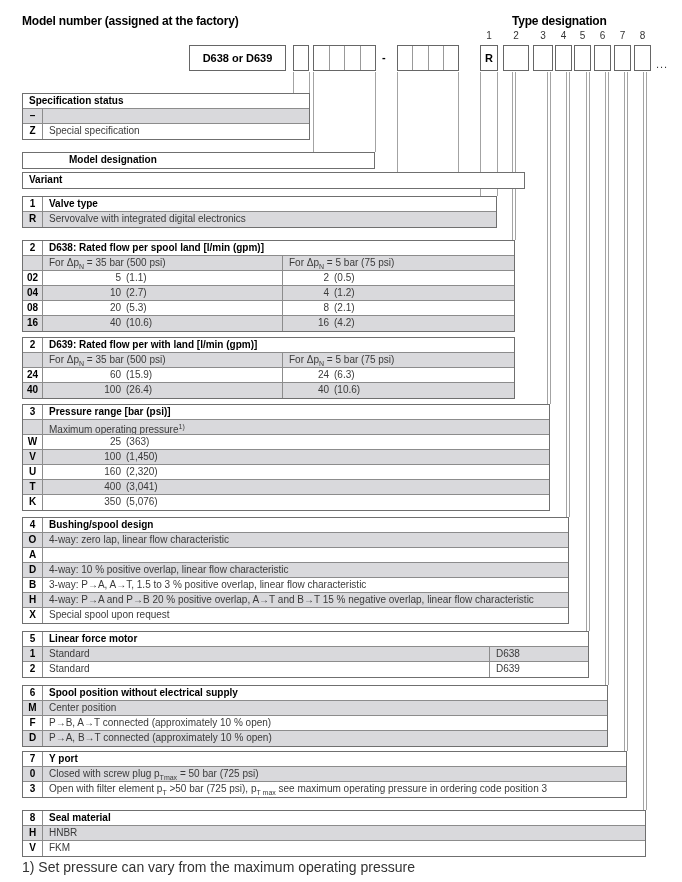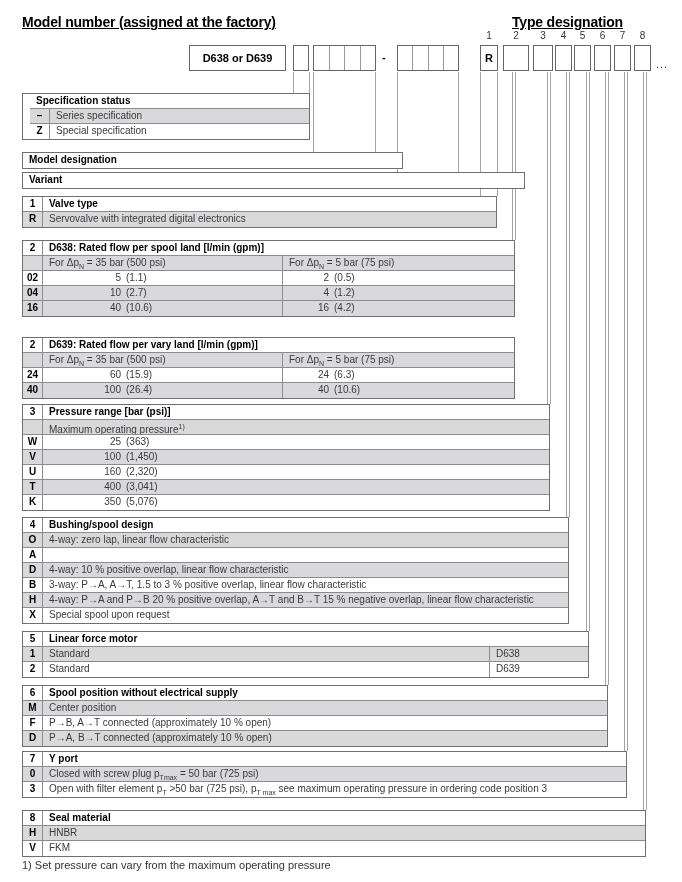--- a/index.html
+++ b/index.html
@@ -1,21 +1,21 @@
 <!DOCTYPE html>
 <html><head>
 <meta charset="utf-8">
 <style>
   * { margin:0; padding:0; box-sizing:border-box; }
   html,body { background:#fff; }
   .page {
     position:relative; width:682px; height:882px; background:#fff;
     font-family:"Liberation Sans", sans-serif; color:#222; overflow:hidden;
   }
-  .heading { position:absolute; font-size:14px; font-weight:bold; color:#000; letter-spacing:-0.2px; white-space:nowrap;text-decoration:underline; }
+  .heading { position:absolute; font-size:12px; font-weight:bold; color:#000; letter-spacing:-0.2px; white-space:nowrap; }
 
   
   .obox { position:absolute; top:45px; height:26px; border:1px solid #666; background:#fff;
           display:flex; align-items:center; justify-content:center; font-size:11px; font-weight:bold; color:#000; }
   .ogroup { position:absolute; top:45px; height:26px; border:1px solid #666; background:#fff; display:flex; }
   .ogroup .cell { flex:1; border-right:1px solid #999; }
   .ogroup .cell:last-child { border-right:none; }
   .posnum { position:absolute; top:29px; height:14px; font-size:10px; color:#333; text-align:center; line-height:14px; }
   .dash { position:absolute; font-size:11px; font-weight:bold; color:#000; }
   .dots { position:absolute; font-size:11px; color:#333; letter-spacing:1px; }
@@ -43,21 +43,21 @@
   .nv  { display:inline-block; text-align:right; }
   .w72 { width:72px; }
   .w40 { width:40px; }
   .na  { display:inline-block; margin-left:5px; }
 
   
   .serlbl { flex:1; padding-left:6px; }
   .sercol { flex:0 0 99px; border-left:1px solid #8c8c8c; padding-left:6px; }
   .sercol.b { font-weight:bold; color:#000;margin-top:32px; }
 
-  .footnote { position:absolute; font-size:11px; color:#333; white-space:nowrap; }
+  .footnote { position:absolute; font-size:14px; color:#333; white-space:nowrap; }
 </style>
 </head>
 <body>
 
 <div class="page">
 
   <div class="heading" style="left:22px; top:14px;">Model number (assigned at the factory)</div>
   <div class="heading" style="left:484px; top:14px;margin-left:28px;">Type designation</div>
 
   <div class="posnum" style="left:480px; width:18px;">1</div>
@@ -100,35 +100,34 @@
   <div class="leader" style="left:397px; top:72px; width:62px; height:100px;"></div>
   <div class="leader" style="left:480px; top:72px; width:18px; height:124px;"></div>
   <div class="leader" style="left:512px; top:72px; width:4px;  height:168px;"></div>
   <div class="leader" style="left:547px; top:72px; width:4px;  height:332px;"></div>
   <div class="leader" style="left:566px; top:72px; width:4px;  height:445px;"></div>
   <div class="leader" style="left:586px; top:72px; width:4px;  height:559px;"></div>
   <div class="leader" style="left:605px; top:72px; width:4px;  height:613px;"></div>
   <div class="leader" style="left:624px; top:72px; width:4px;  height:679px;"></div>
   <div class="leader" style="left:643px; top:72px; width:4px;  height:738px;"></div>
 
-  <div class="sect" style="left:22px; top:93px; width:288px;padding-left:7px;">
+  <div class="sect" style="left:22px; top:93px; width:288px;">
     <div class="row head">
         <div class="titlecell">Specification status</div>
       </div>
     <div class="row shaded">
         <div class="code">–</div>
-        <div class="lbl">Series specification</div>
       </div>
     <div class="row">
         <div class="code">Z</div>
         <div class="lbl">Special specification</div>
       </div>
   </div>
 
-  <div class="sect" style="left:22px; top:152px; width:381px;">
+  <div class="sect" style="left:22px; top:152px; width:353px;padding-left:40px;">
     <div class="row head">
         <div class="titlecell">Model designation</div>
       </div>
   </div>
 
   <div class="sect" style="left:22px; top:172px; width:503px;">
     <div class="row head">
         <div class="titlecell">Variant</div>
       </div>
   </div>
@@ -157,31 +156,36 @@
     <div class="row">
         <div class="code">02</div>
         <div class="c35"><span class="nv w72">5</span><span class="na">(1.1)</span></div>
         <div class="c5"><span class="nv w40">2</span><span class="na">(0.5)</span></div>
       </div>
     <div class="row shaded">
         <div class="code">04</div>
         <div class="c35"><span class="nv w72">10</span><span class="na">(2.7)</span></div>
         <div class="c5"><span class="nv w40">4</span><span class="na">(1.2)</span></div>
       </div>
+    <div class="row">
+        <div class="code">08</div>
+        <div class="c35"><span class="nv w72">20</span><span class="na">(5.3)</span></div>
+        <div class="c5"><span class="nv w40">8</span><span class="na">(2.1)</span></div>
+      </div>
     <div class="row shaded">
         <div class="code">16</div>
         <div class="c35"><span class="nv w72">40</span><span class="na">(10.6)</span></div>
         <div class="c5"><span class="nv w40">16</span><span class="na">(4.2)</span></div>
       </div>
   </div>
 
   <div class="sect" style="left:22px; top:337px; width:493px;">
     <div class="row head">
         <div class="code">2</div>
-        <div class="titlecell">D639: Rated flow per vary land [l/min (gpm)]</div>
+        <div class="titlecell">D639: Rated flow per with land [l/min (gpm)]</div>
       </div>
     <div class="row shaded sub">
         <div class="code"></div>
         <div class="c35">For Δp<sub>N</sub> = 35 bar (500 psi)</div>
         <div class="c5">For Δp<sub>N</sub> = 5 bar (75 psi)</div>
       </div>
     <div class="row">
         <div class="code">24</div>
         <div class="c35"><span class="nv w72">60</span><span class="na">(15.9)</span></div>
         <div class="c5"><span class="nv w40">24</span><span class="na">(6.3)</span></div>

